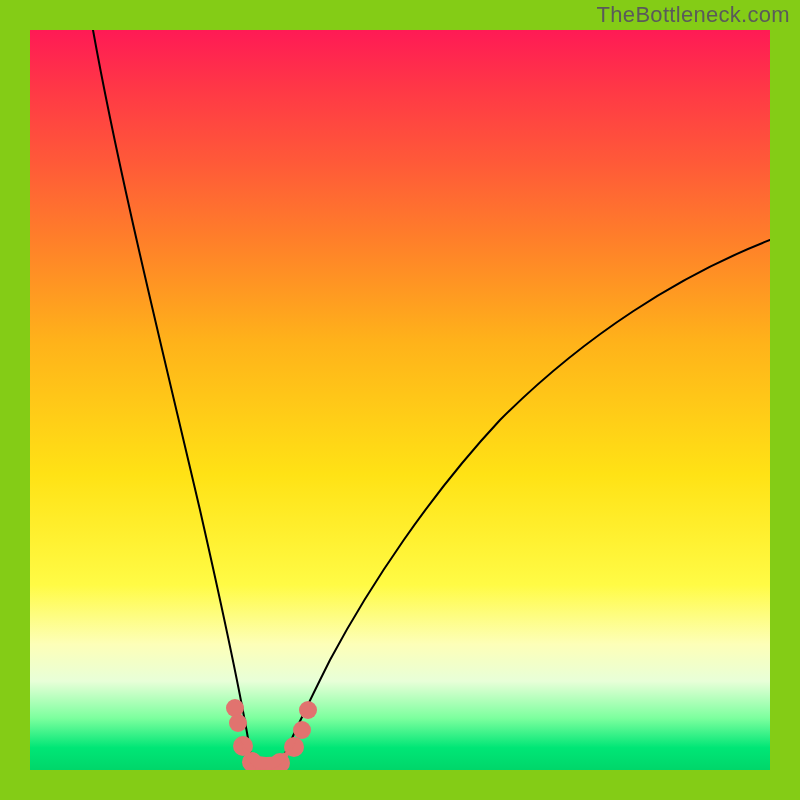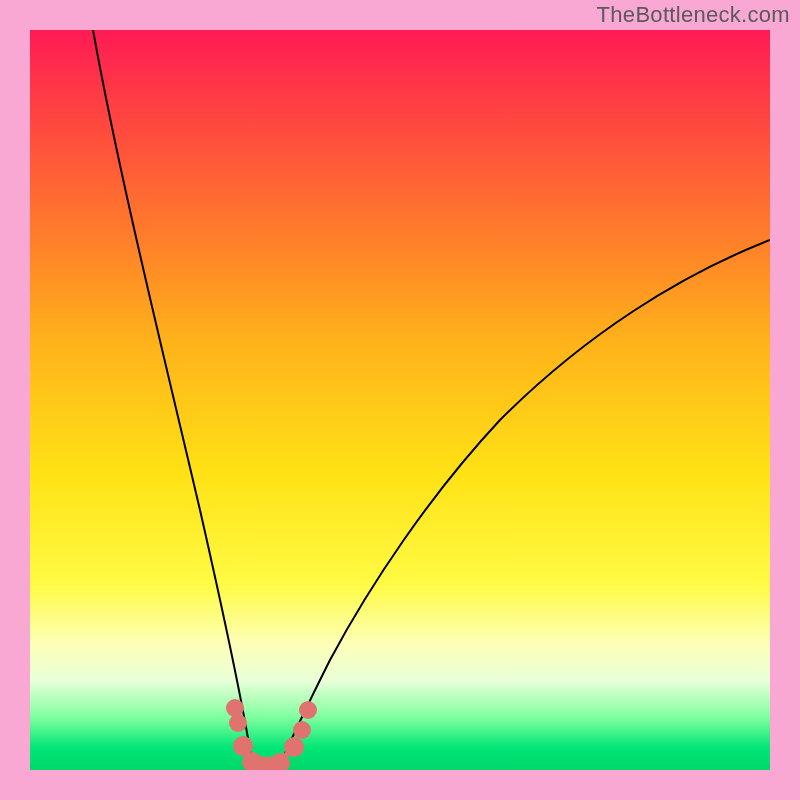--- a/index.html
+++ b/index.html
@@ -10,21 +10,21 @@
     background: #000;
     font-family: Arial, Helvetica, sans-serif;
     overflow: hidden;
   }
   .frame {
     position: absolute;
     left: 0;
     top: 0;
     width: 800px;
     height: 800px;
-    background: #f9a8d4;
+    background: #84cc16;
   }
   .plot-area {
     position: absolute;
     left: 30px;
     top: 30px;
     width: 740px;
     height: 740px;
     background: linear-gradient(to bottom,
       #ff1a55 0%,
       #ff3846 8%,

